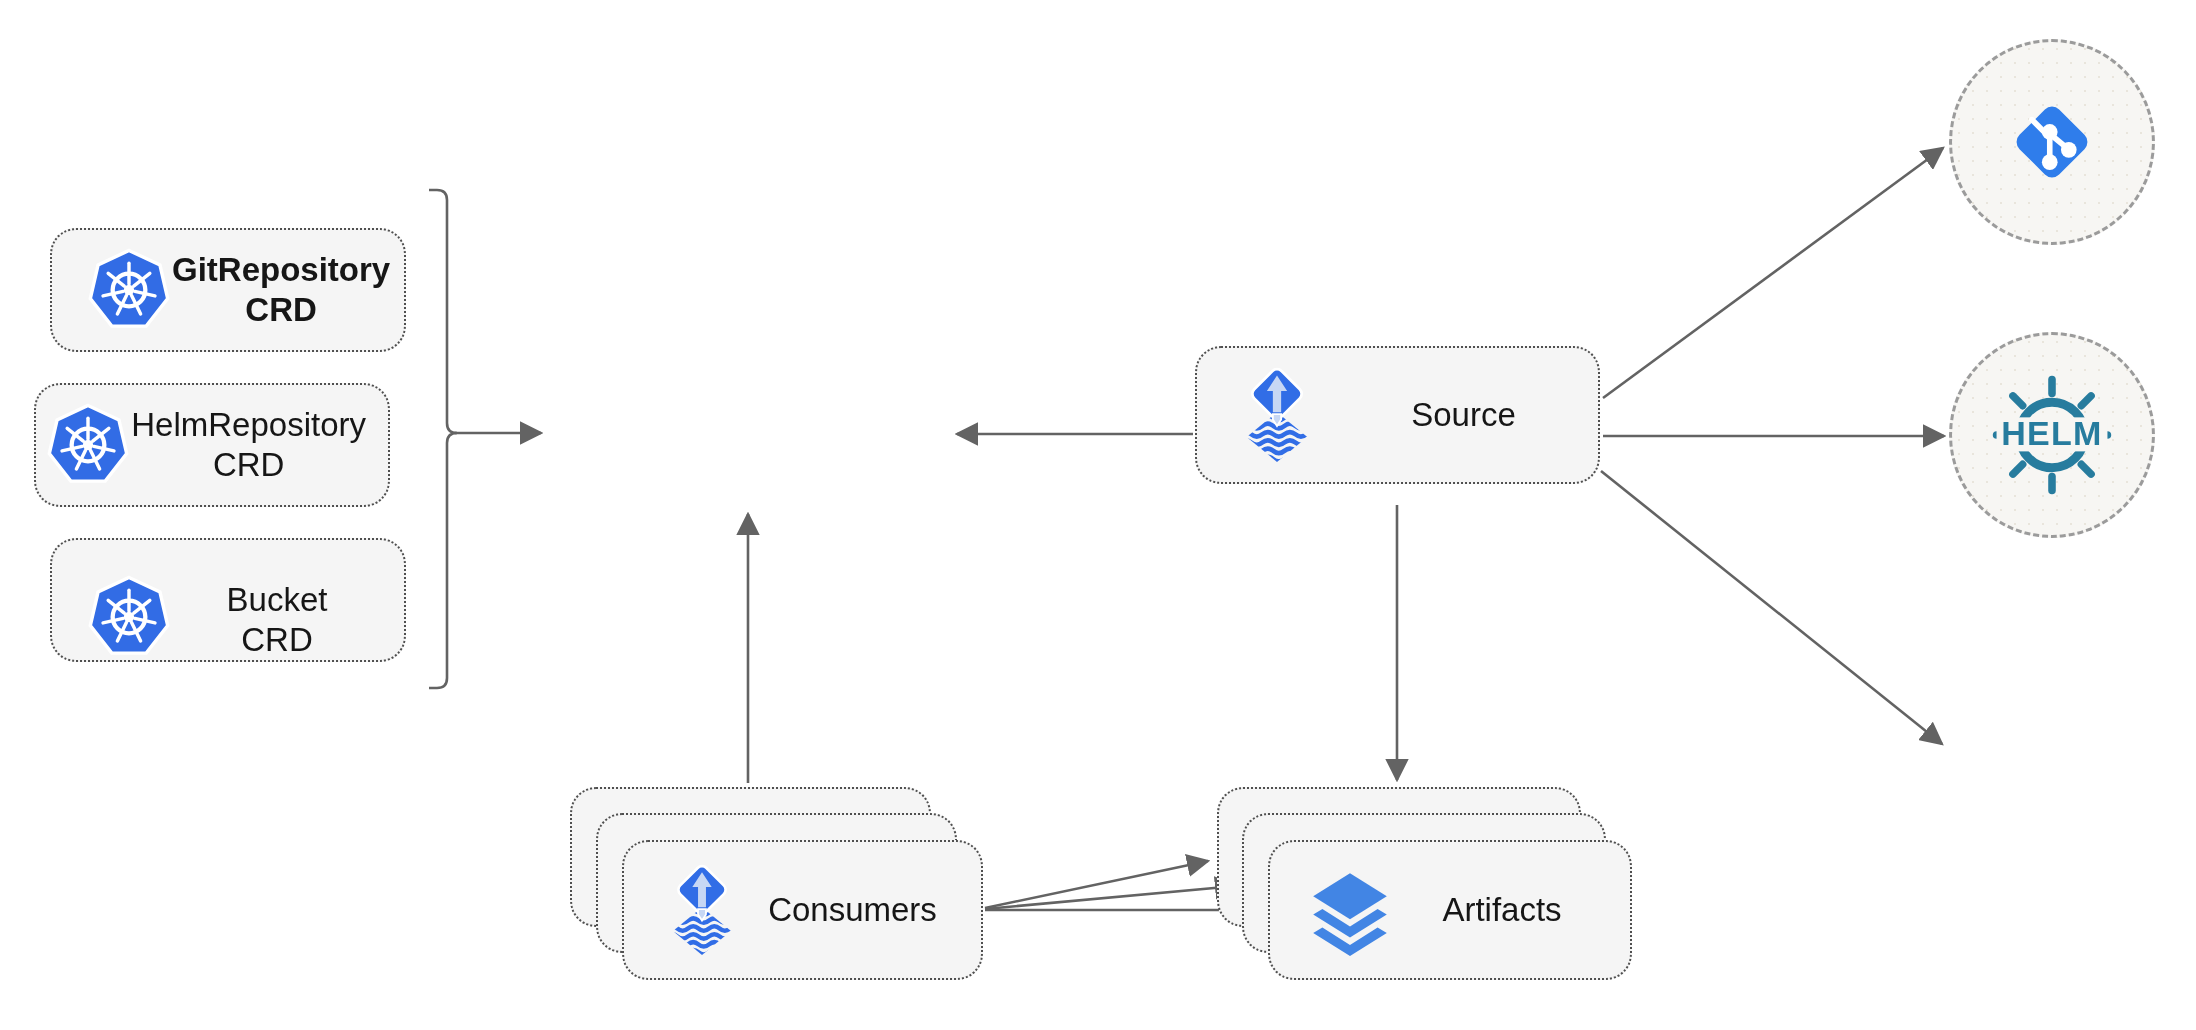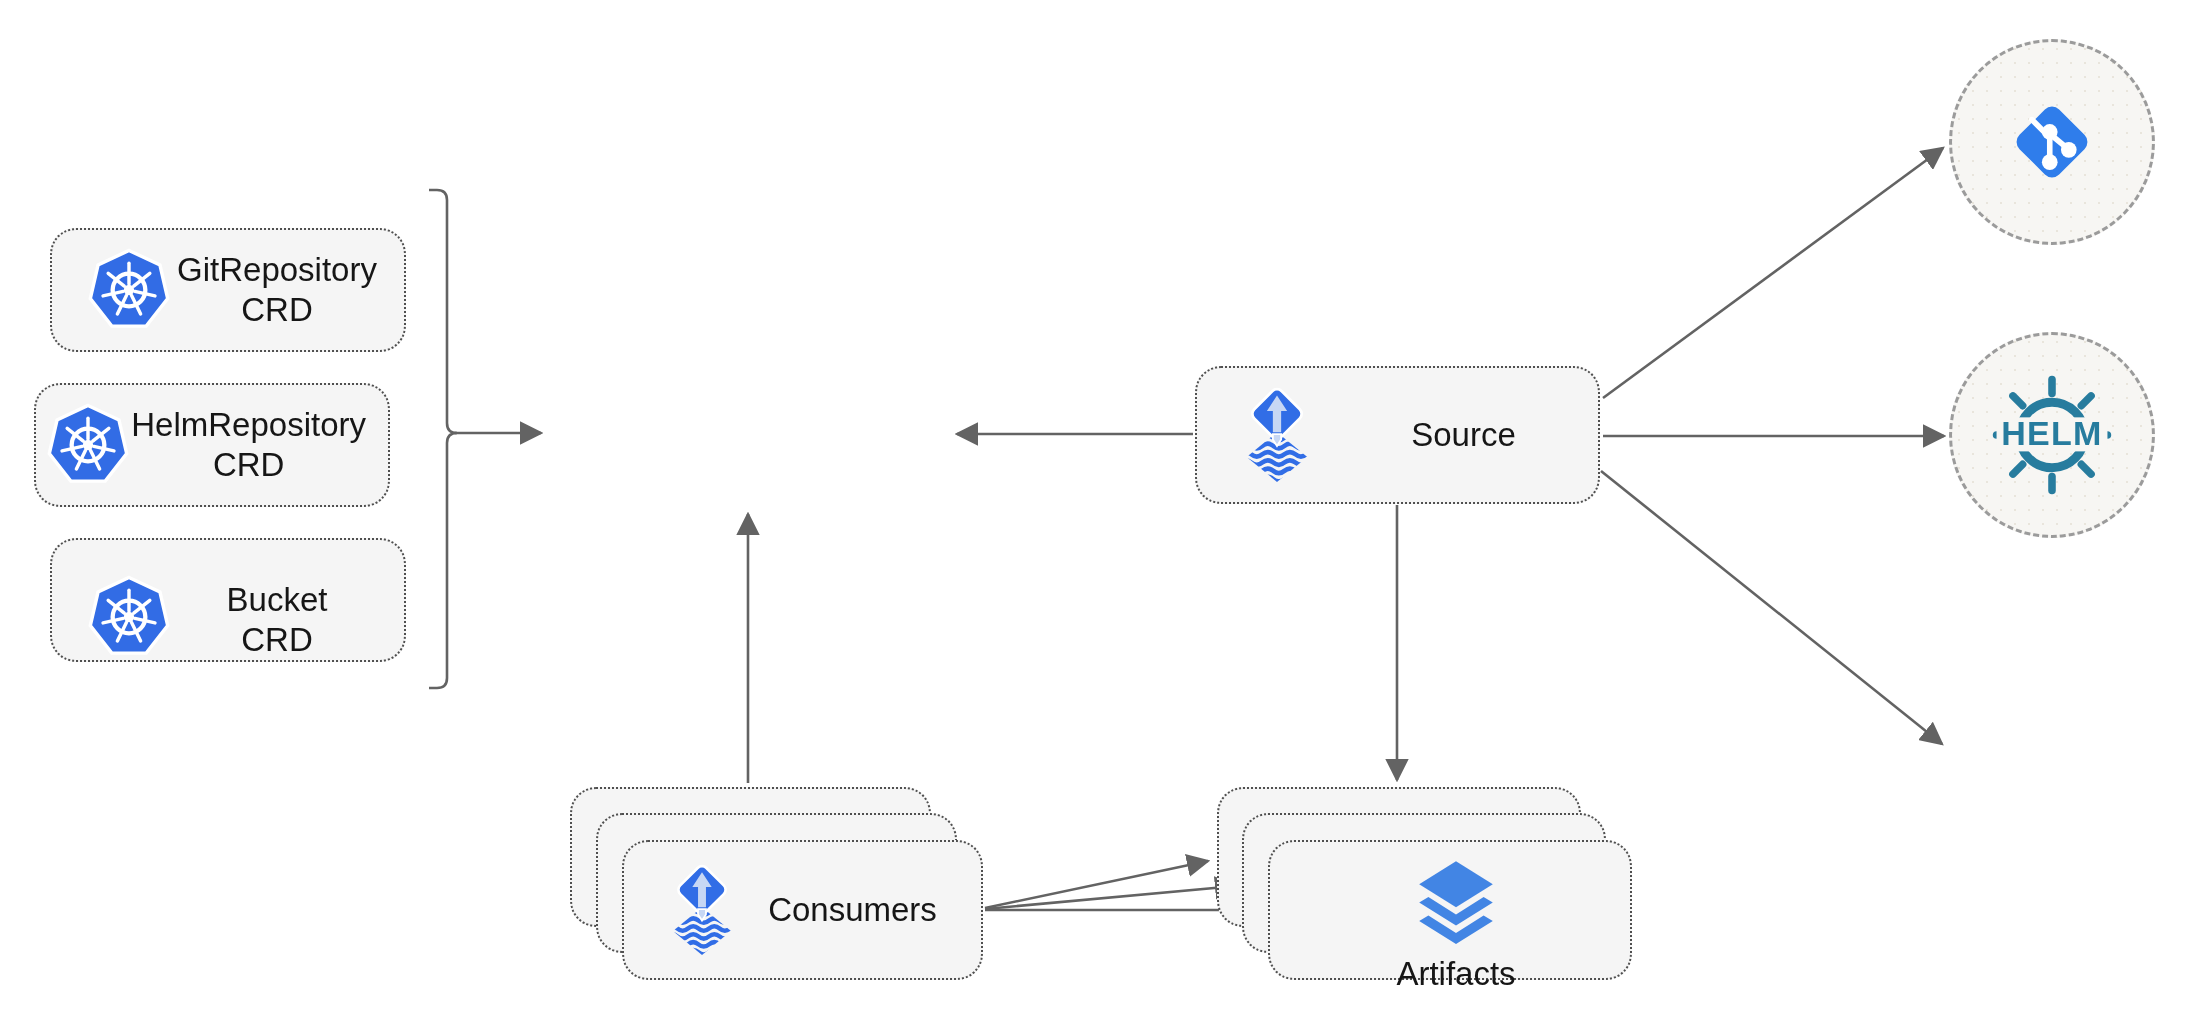--- a/index.html
+++ b/index.html
@@ -21,32 +21,32 @@
 
   .node{position:absolute;display:flex;align-items:center;box-sizing:border-box;
         background:var(--box-fill);border:2.5px dotted var(--box-border);
         border-radius:26px;padding:0 22px 0 34px;}
   .stack{position:absolute;box-sizing:border-box;background:var(--box-fill);
          border:2.5px dotted var(--box-border);border-radius:26px;}
   .node .icon{flex:0 0 auto;display:block;}
   .node .label{flex:1 1 auto;text-align:center;font-size:33px;line-height:40px;}
   .label span{display:block;}
 
-  .box-gitrepo {left:50px;  top:228px; width:356px; height:124px;}
+  .box-gitrepo {left:50px;  top:228px; width:356px; height:124px;font-weight:bold;}
   .box-helmrepo{left:34px;  top:383px; width:356px; height:124px;justify-content:flex-end;}
   .box-bucket  {left:50px;  top:538px; width:356px; height:124px;align-items:flex-end;}
   .box-k8sapi  {left:553px; top:363px; width:395px; height:142px;}
-  .box-source  {left:1195px;top:366px; width:405px; height:138px;gap:28px;}
+  .box-source  {left:1195px;top:346px; width:405px; height:138px;gap:28px;}
 
   .cons-back {left:570px; top:787px; width:361px; height:140px;}
   .cons-mid  {left:596px; top:813px; width:361px; height:140px;}
   .box-cons  {left:622px; top:840px; width:361px; height:140px;}
   .art-back  {left:1217px;top:787px; width:364px; height:140px;}
   .art-mid   {left:1242px;top:813px; width:364px; height:140px;}
-  .box-art   {left:1268px;top:840px; width:364px; height:140px;flex-direction:column;}
+  .box-art   {left:1268px;top:840px; width:364px; height:140px;}
 
   .circle{position:absolute;width:206px;height:206px;box-sizing:border-box;
           border-radius:50%;border:3px dashed var(--circle-border);
           background-color:var(--circle-fill);
           background-image:radial-gradient(#e9e5dc 1.2px, transparent 1.3px);
           background-size:14px 14px;
           display:flex;align-items:center;justify-content:center;}
   .circle-git {left:1949px;top:39px;}
   .circle-helm{left:1949px;top:332px;text-align:right;}
   .circle-s3  {left:1949px;top:649px;}

